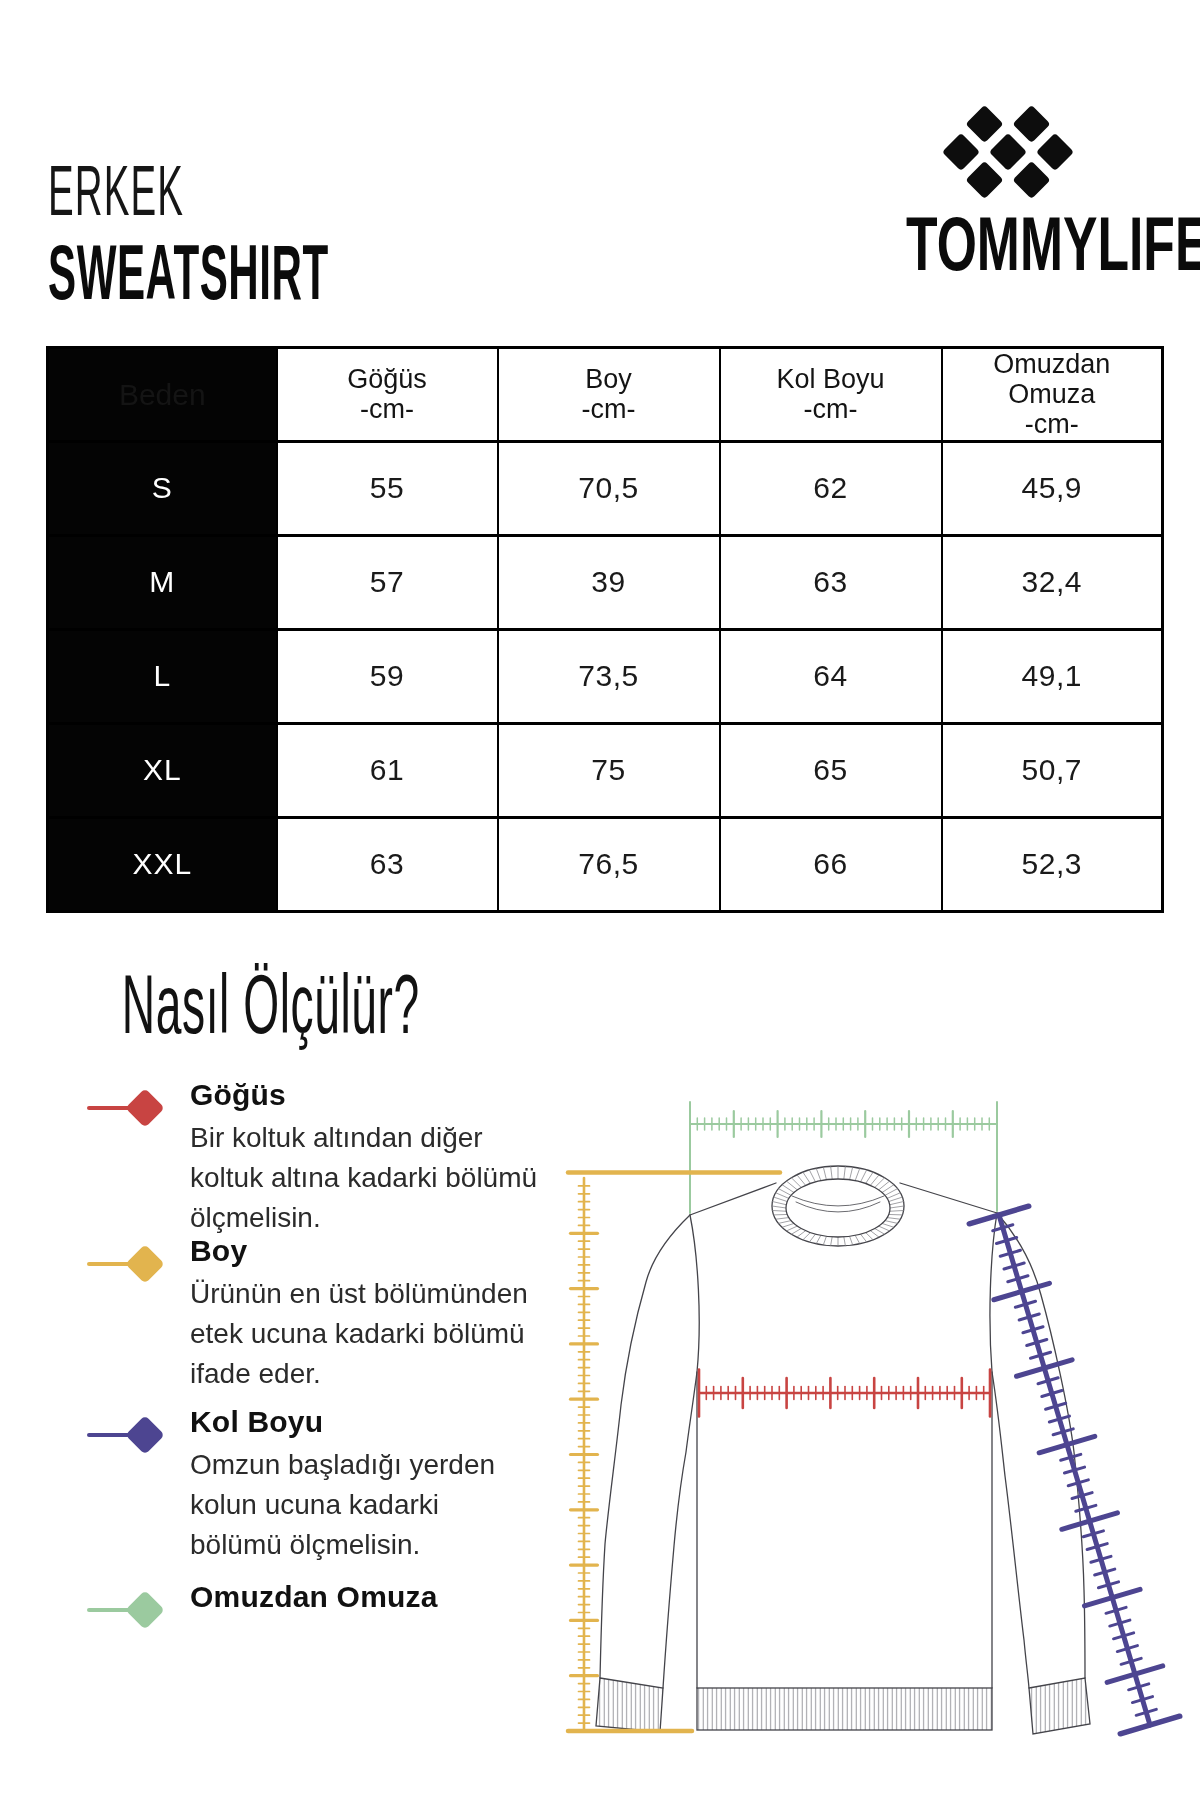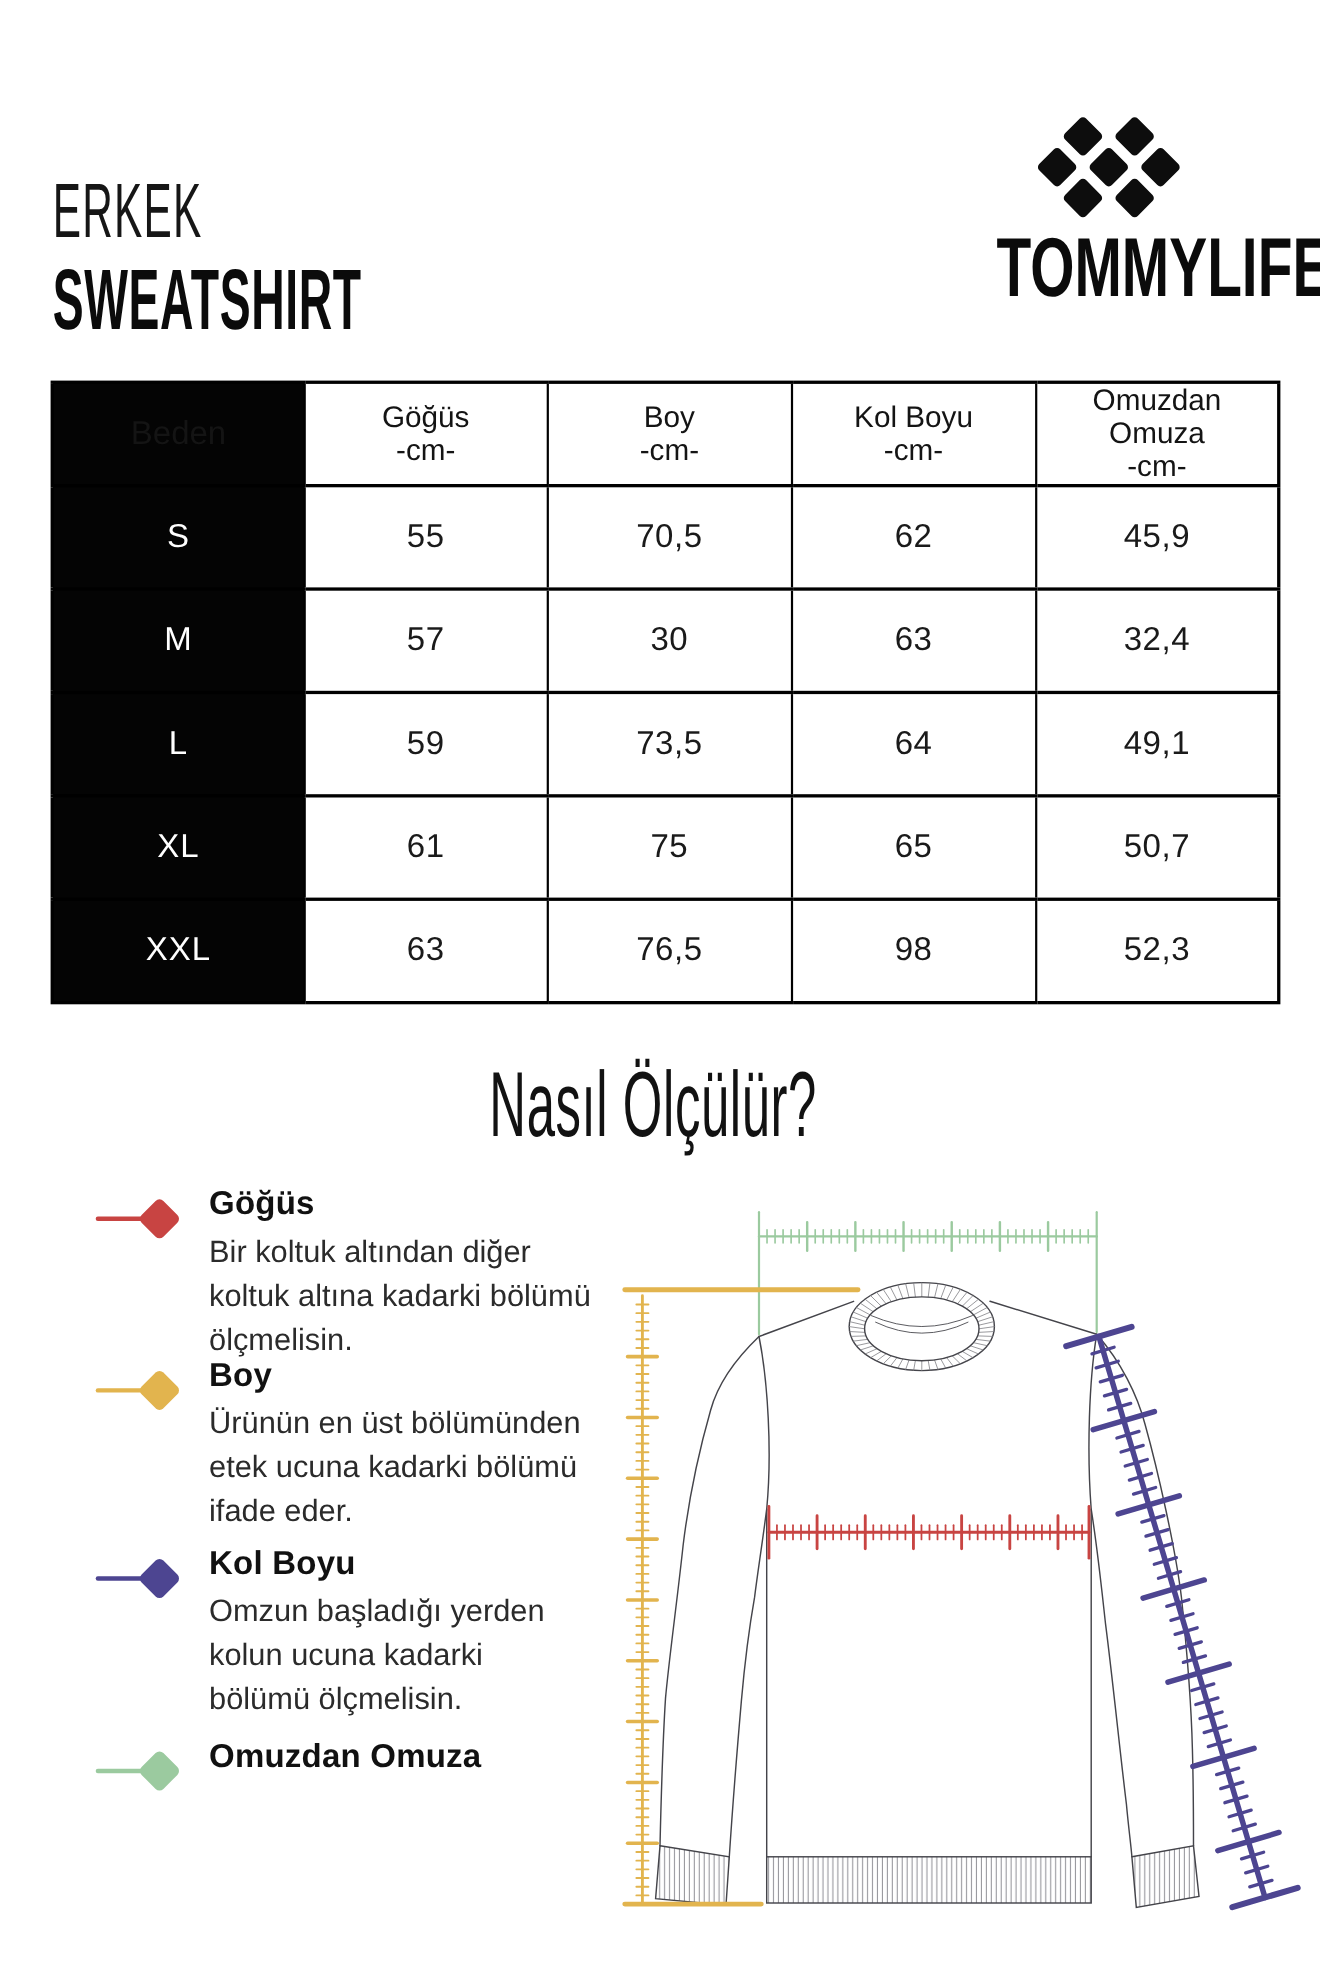--- a/index.html
+++ b/index.html
@@ -26,21 +26,21 @@
               text-align:center;vertical-align:middle;font-weight:400}
   .size-table thead th{height:84px;font-size:27px;line-height:1.12;color:#141414}
   .size-col{background:#040404;color:#ffffff}
   .size-table thead th.size-col{font-size:30px}
   .size-table tbody th.size-col{font-size:30px;letter-spacing:1px}
   .size-table tbody td{height:94px;font-size:30px;letter-spacing:.5px;color:#1a1a1a}
   .col-title{display:block;white-space:pre-line}
   .col-unit{display:block}
 
   
-  .howto-title-wrap{position:absolute;left:0;right:12px;top:956px;text-align:center}
+  .howto-title-wrap{position:absolute;left:0;right:12px;top:956px;}
   .howto-title{display:inline-block;font-size:84px;font-weight:400;letter-spacing:1px;
                transform:scaleX(.55);transform-origin:50% 0;color:#121212;white-space:nowrap}
 
   .legend-item{position:absolute;left:85px;width:470px}
   .legend-marker{position:absolute;left:0;top:0;width:80px;height:60px}
   .marker-line{position:absolute;left:2px;top:28px;width:58px;height:4px;border-radius:2px}
   .marker-diamond{position:absolute;left:46px;top:16px;width:28px;height:28px;border-radius:5px;
                   transform:rotate(45deg)}
   .legend-text{margin-left:105px}
   .legend-term{font-size:30px;font-weight:700;color:#111;letter-spacing:.2px}
@@ -105,21 +105,21 @@
         <tr>
           <th class="size-col">S</th>
           <td>55</td>
           <td>70,5</td>
           <td>62</td>
           <td>45,9</td>
         </tr>
         <tr>
           <th class="size-col">M</th>
           <td>57</td>
-          <td>30</td>
+          <td>39</td>
           <td>63</td>
           <td>32,4</td>
         </tr>
         <tr>
           <th class="size-col">L</th>
           <td>59</td>
           <td>73,5</td>
           <td>64</td>
           <td>49,1</td>
         </tr>
@@ -127,21 +127,21 @@
           <th class="size-col">XL</th>
           <td>61</td>
           <td>75</td>
           <td>65</td>
           <td>50,7</td>
         </tr>
         <tr>
           <th class="size-col">XXL</th>
           <td>63</td>
           <td>76,5</td>
-          <td>98</td>
+          <td>66</td>
           <td>52,3</td>
         </tr>
       </tbody>
   </table>
 
   <div class="howto-title-wrap">
     <span class="howto-title">Nasıl Ölçülür?</span>
   </div>
 
   <div id="legend">

